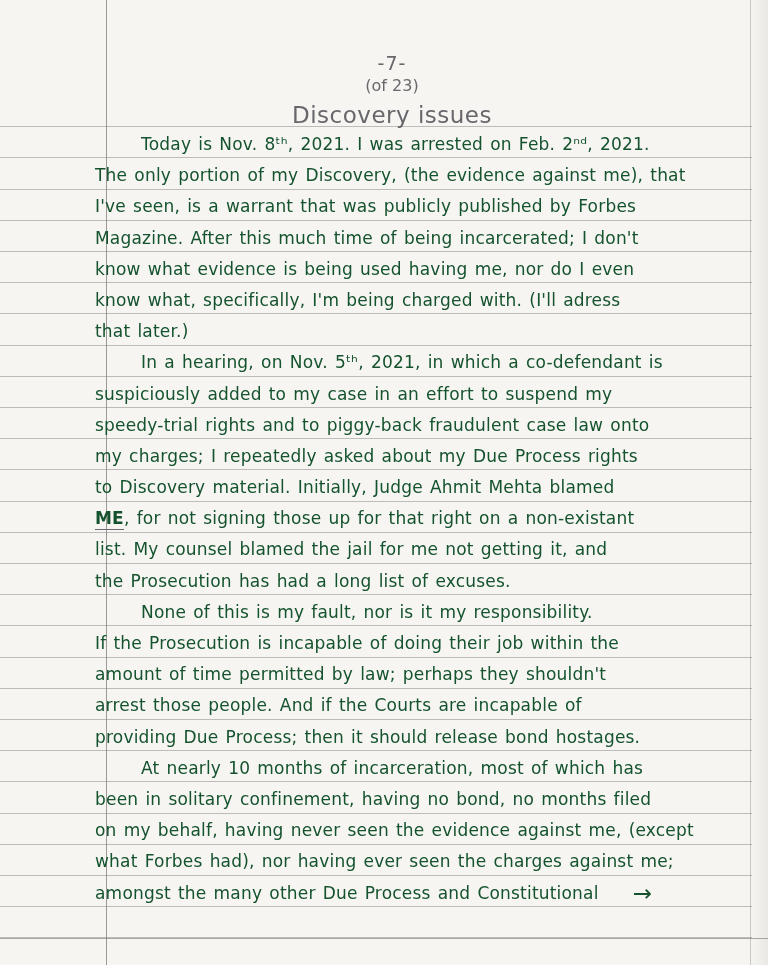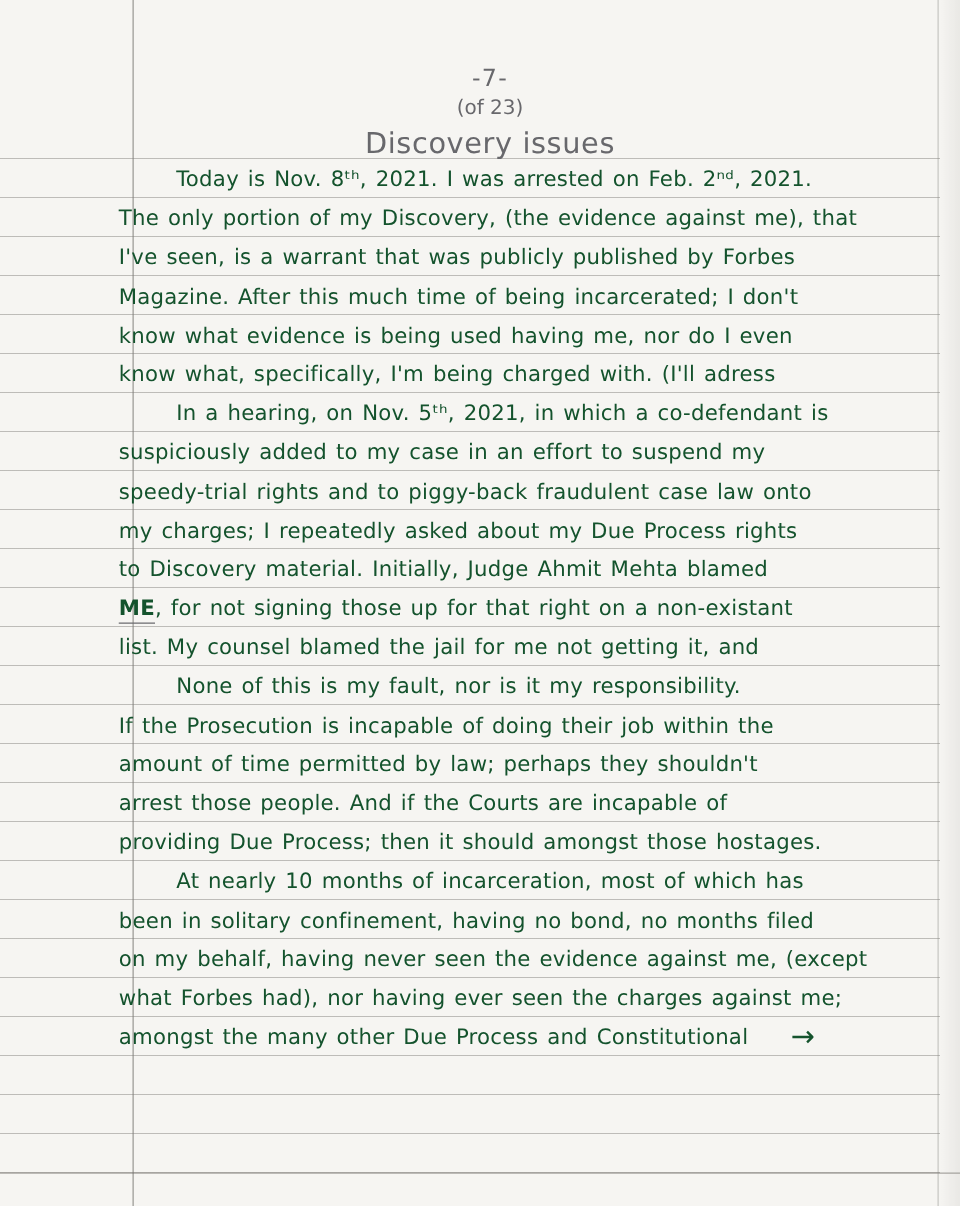--- a/index.html
+++ b/index.html
@@ -94,32 +94,34 @@
     <div class="title">Discovery issues</div>
   </div>
 
   <div class="text-block">
     <div class="hw-line indent"><span>Today is Nov. 8ᵗʰ, 2021.   I was arrested on Feb. 2ⁿᵈ, 2021.</span></div>
     <div class="hw-line"><span>The only portion of my Discovery, (the evidence against me), that</span></div>
     <div class="hw-line"><span>I've seen, is a warrant that was publicly published by Forbes</span></div>
     <div class="hw-line"><span>Magazine.  After this much time of being incarcerated; I don't</span></div>
     <div class="hw-line"><span>know what evidence is being used having me, nor do I even</span></div>
     <div class="hw-line"><span>know what, specifically, I'm being charged with. (I'll adress</span></div>
+    <div class="hw-line"><span>that later.)</span></div>
     <div class="hw-line indent"><span>In a hearing, on Nov. 5ᵗʰ, 2021, in which a co-defendant is</span></div>
     <div class="hw-line"><span>suspiciously added to my case in an effort to suspend my</span></div>
     <div class="hw-line"><span>speedy-trial rights and to piggy-back fraudulent case law onto</span></div>
     <div class="hw-line"><span>my charges;   I repeatedly asked about my Due Process rights</span></div>
     <div class="hw-line"><span>to Discovery material.   Initially, Judge Ahmit Mehta blamed</span></div>
     <div class="hw-line"><span class="u">ME</span><span>, for not signing those up for that right on a non-existant</span></div>
     <div class="hw-line"><span>list.   My counsel blamed the jail for me not getting it, and</span></div>
+    <div class="hw-line"><span>the Prosecution has had a long list of excuses.</span></div>
     <div class="hw-line indent"><span>None of this is my fault, nor is it my responsibility.</span></div>
     <div class="hw-line"><span>If the Prosecution is incapable of doing their job within the</span></div>
     <div class="hw-line"><span>amount of time permitted by law;   perhaps they shouldn't</span></div>
     <div class="hw-line"><span>arrest those people.   And if the Courts are incapable of</span></div>
-    <div class="hw-line"><span>providing Due Process;  then it should amongst those hostages.</span></div>
+    <div class="hw-line"><span>providing Due Process;  then it should release bond hostages.</span></div>
     <div class="hw-line indent"><span>At nearly 10 months of incarceration, most of which has</span></div>
     <div class="hw-line"><span>been in solitary confinement, having no bond, no months filed</span></div>
     <div class="hw-line"><span>on my behalf, having never seen the evidence against me, (except</span></div>
     <div class="hw-line"><span>what Forbes had), nor having ever seen the charges against me;</span></div>
     <div class="hw-line"><span>amongst the many other Due Process and Constitutional</span><span class="arrow">→</span></div>
   </div>
 
 </div>
 
 </body></html>

